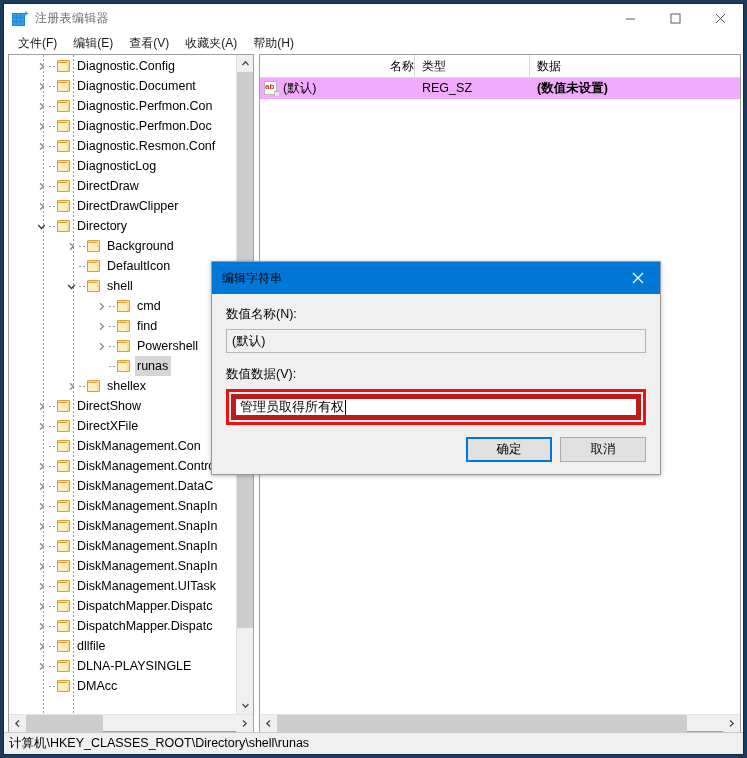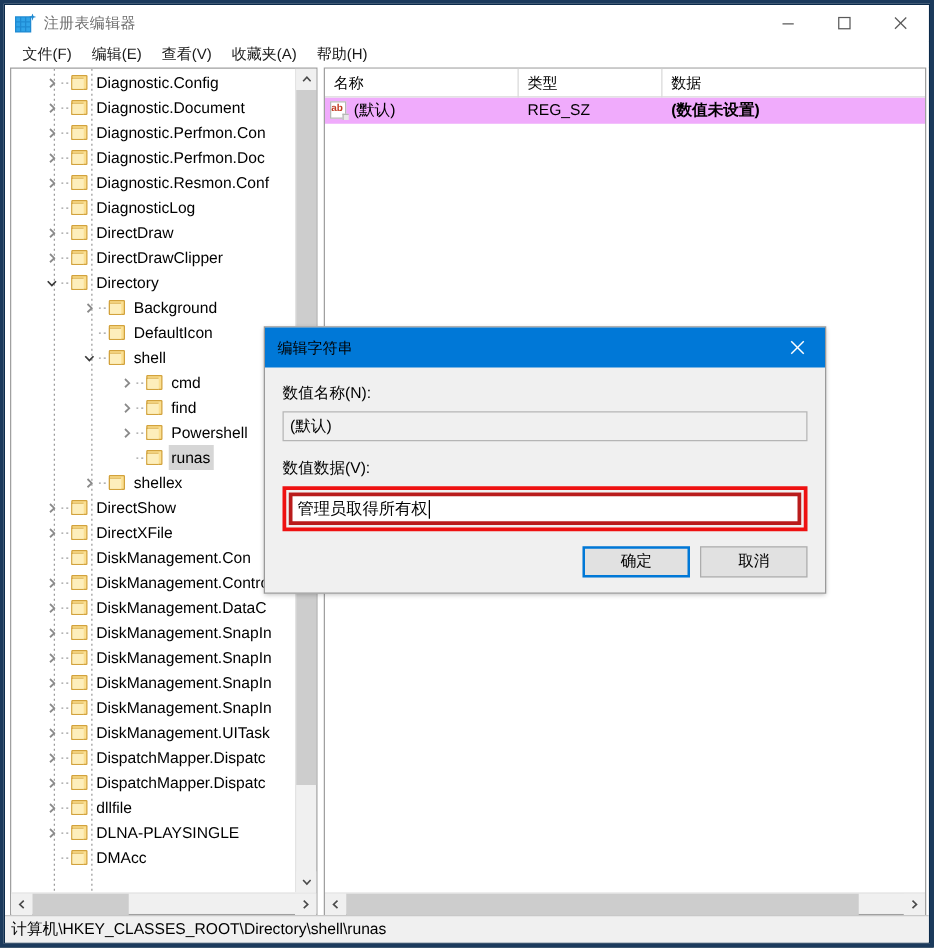--- a/index.html
+++ b/index.html
@@ -195,21 +195,21 @@
   }
   .lh-cell {
     font-size: 12px;
     color: #000;
     padding: 3px 0 0 7px;
     border-right: 1px solid #d9d9d9;
     height: 23px;
     white-space: nowrap;
     overflow: hidden;
   }
-  .lh-name { width: 155px; flex: 0 0 155px; }
+  .lh-name { width: 155px; flex: 0 0 155px; text-align: right; }
   .lh-type { width: 115px; flex: 0 0 115px; }
   .lh-data { flex: 1 1 auto; border-right: none; }
   .list-body { flex: 1 1 auto; position: relative; overflow: hidden; }
   .l-row {
     height: 21px;
     display: flex;
     align-items: center;
     background: #f0abfc;
   }
   .l-cell {
@@ -343,21 +343,21 @@
     margin-bottom: 13px;
   }
   .redbox {
     border: 3px solid #ee1111;
     padding: 2px;
     position: relative;
   }
   .dlg-input-edit {
     height: 26px;
     background: #ffffff;
-    border: 3px solid #b91c1c;
+    border: 5px solid #b91c1c;
     font-size: 13px;
     color: #000;
     line-height: 24px;
     padding-left: 4px;
     display: flex;
     align-items: center;
   }
   .caret {
     display: inline-block;
     width: 1px; height: 15px;

